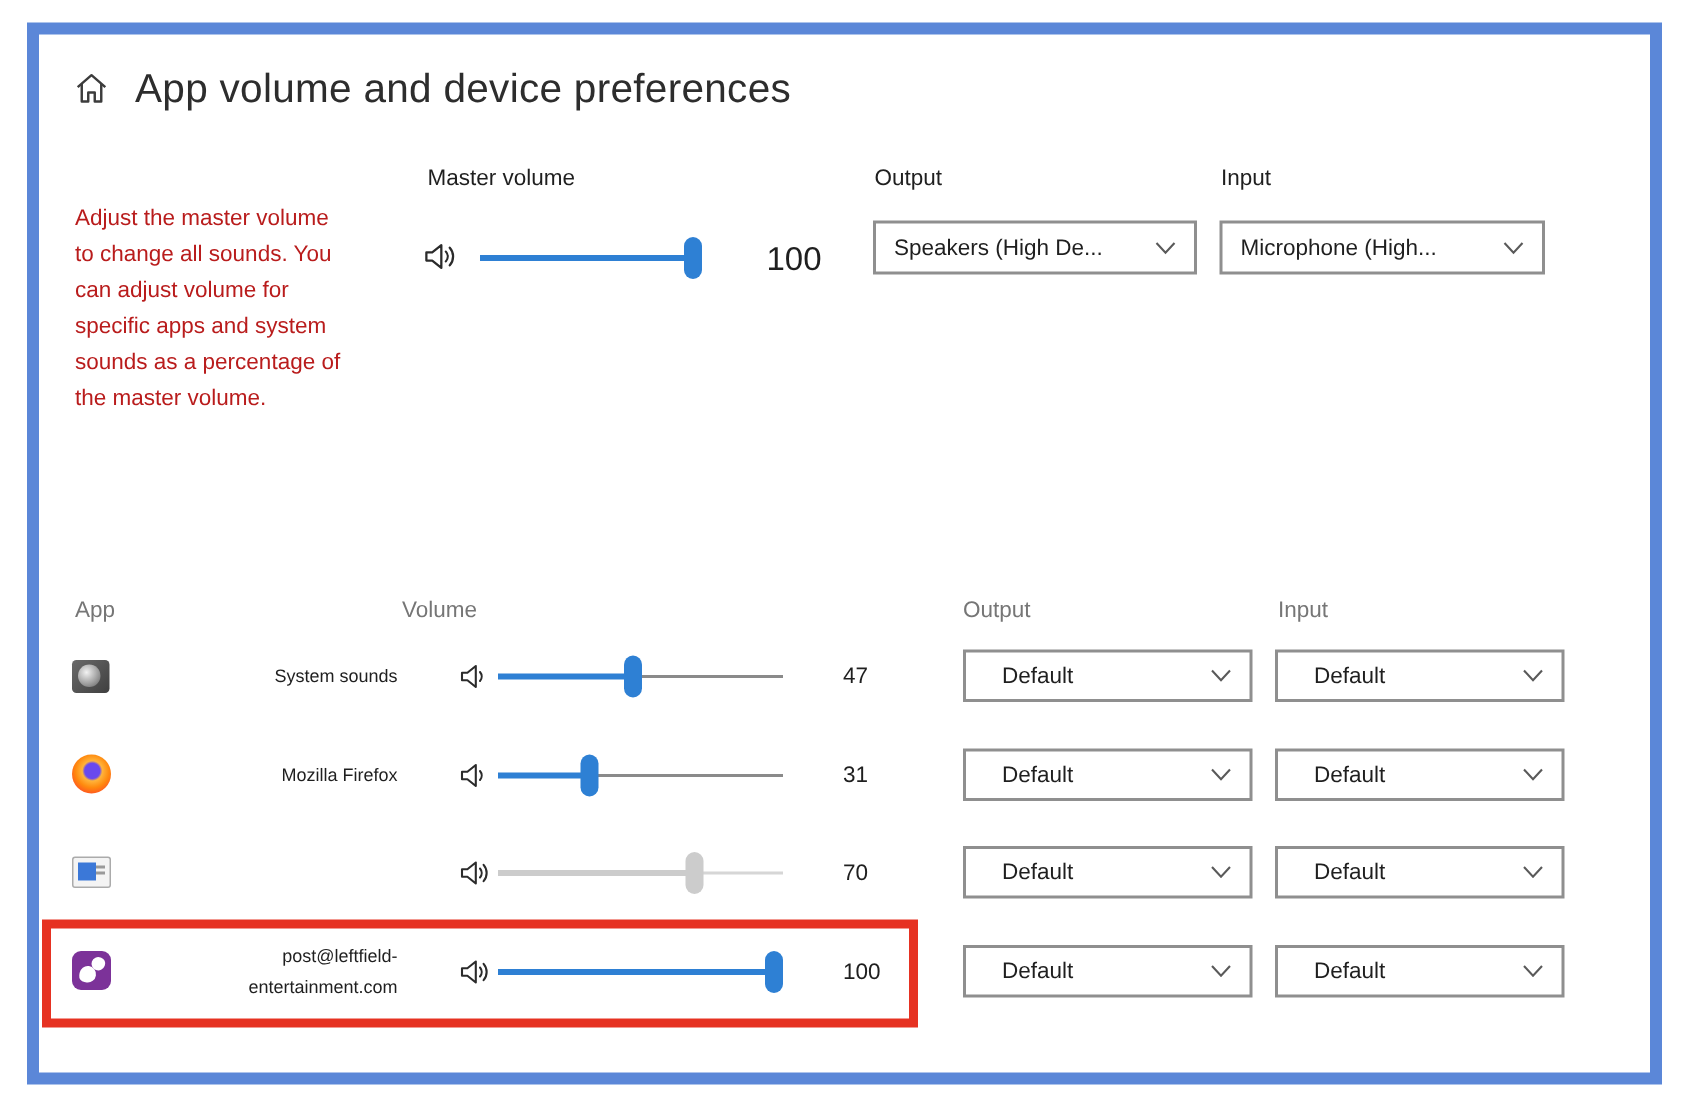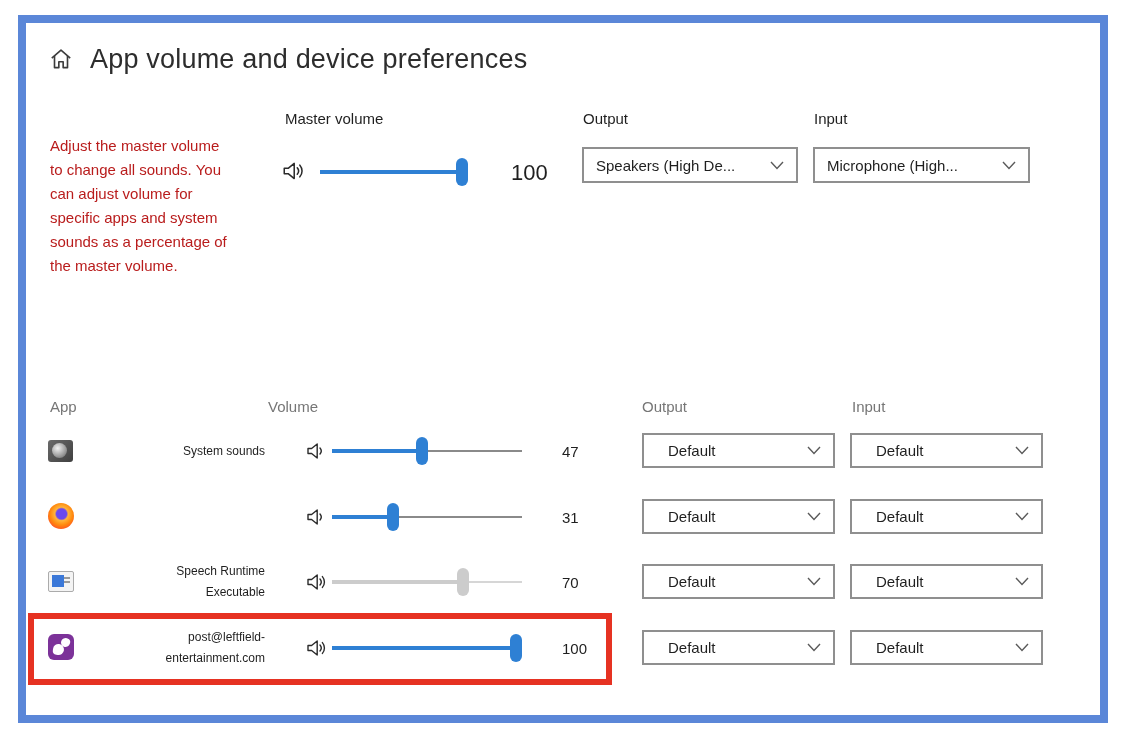--- a/index.html
+++ b/index.html
@@ -134,20 +134,21 @@
     <svg width="14" height="9" viewBox="0 0 14 9">
         <path d="M1 1 L7 7.4 L13 1" fill="none" stroke="#5a5a5a" stroke-width="1.4"></path>
       </svg>
   </div>
 </div>
 
 <div class="row" style="top:489px">
   <div class="icon">
       <div class="ic-firefox"></div>
     </div>
+  <div class="name">Mozilla Firefox</div>
   <svg class="spk" width="24" height="24" viewBox="0 0 24 24">
     <path d="M3 9.5 h3.6 L12.2 5 v14 L6.6 14.5 H3 z" fill="none" stroke="#2b2b2b" stroke-width="1.4" stroke-linejoin="round"></path>
     <path class="w1" d="M15 9 a4.6 4.6 0 0 1 0 6" fill="none" stroke="#2b2b2b" stroke-width="1.4" stroke-linecap="round"></path>
     <path class="w2" d="M17.4 6.6 a8.2 8.2 0 0 1 0 10.8" fill="none" stroke="#2b2b2b" stroke-width="1.4" stroke-linecap="round" style="display: none;"></path>
   </svg>
   <div class="slider" style="--pct: 31;">
     <div class="track"></div>
     <div class="fill"></div>
     <div class="thumb"></div>
   </div>
@@ -163,22 +164,20 @@
     <svg width="14" height="9" viewBox="0 0 14 9">
         <path d="M1 1 L7 7.4 L13 1" fill="none" stroke="#5a5a5a" stroke-width="1.4"></path>
       </svg>
   </div>
 </div>
 
 <div class="row" style="top:554px">
   <div class="icon">
       <div class="ic-speech"></div>
     </div>
-  <div class="name">Speech Runtime
-Executable</div>
   <svg class="spk" width="24" height="24" viewBox="0 0 24 24">
     <path d="M3 9.5 h3.6 L12.2 5 v14 L6.6 14.5 H3 z" fill="none" stroke="#2b2b2b" stroke-width="1.4" stroke-linejoin="round"></path>
     <path class="w1" d="M15 9 a4.6 4.6 0 0 1 0 6" fill="none" stroke="#2b2b2b" stroke-width="1.4" stroke-linecap="round"></path>
     <path class="w2" d="M17.4 6.6 a8.2 8.2 0 0 1 0 10.8" fill="none" stroke="#2b2b2b" stroke-width="1.4" stroke-linecap="round"></path>
   </svg>
   <div class="slider inactive" style="--pct: 70;">
     <div class="track"></div>
     <div class="fill"></div>
     <div class="thumb"></div>
   </div>

